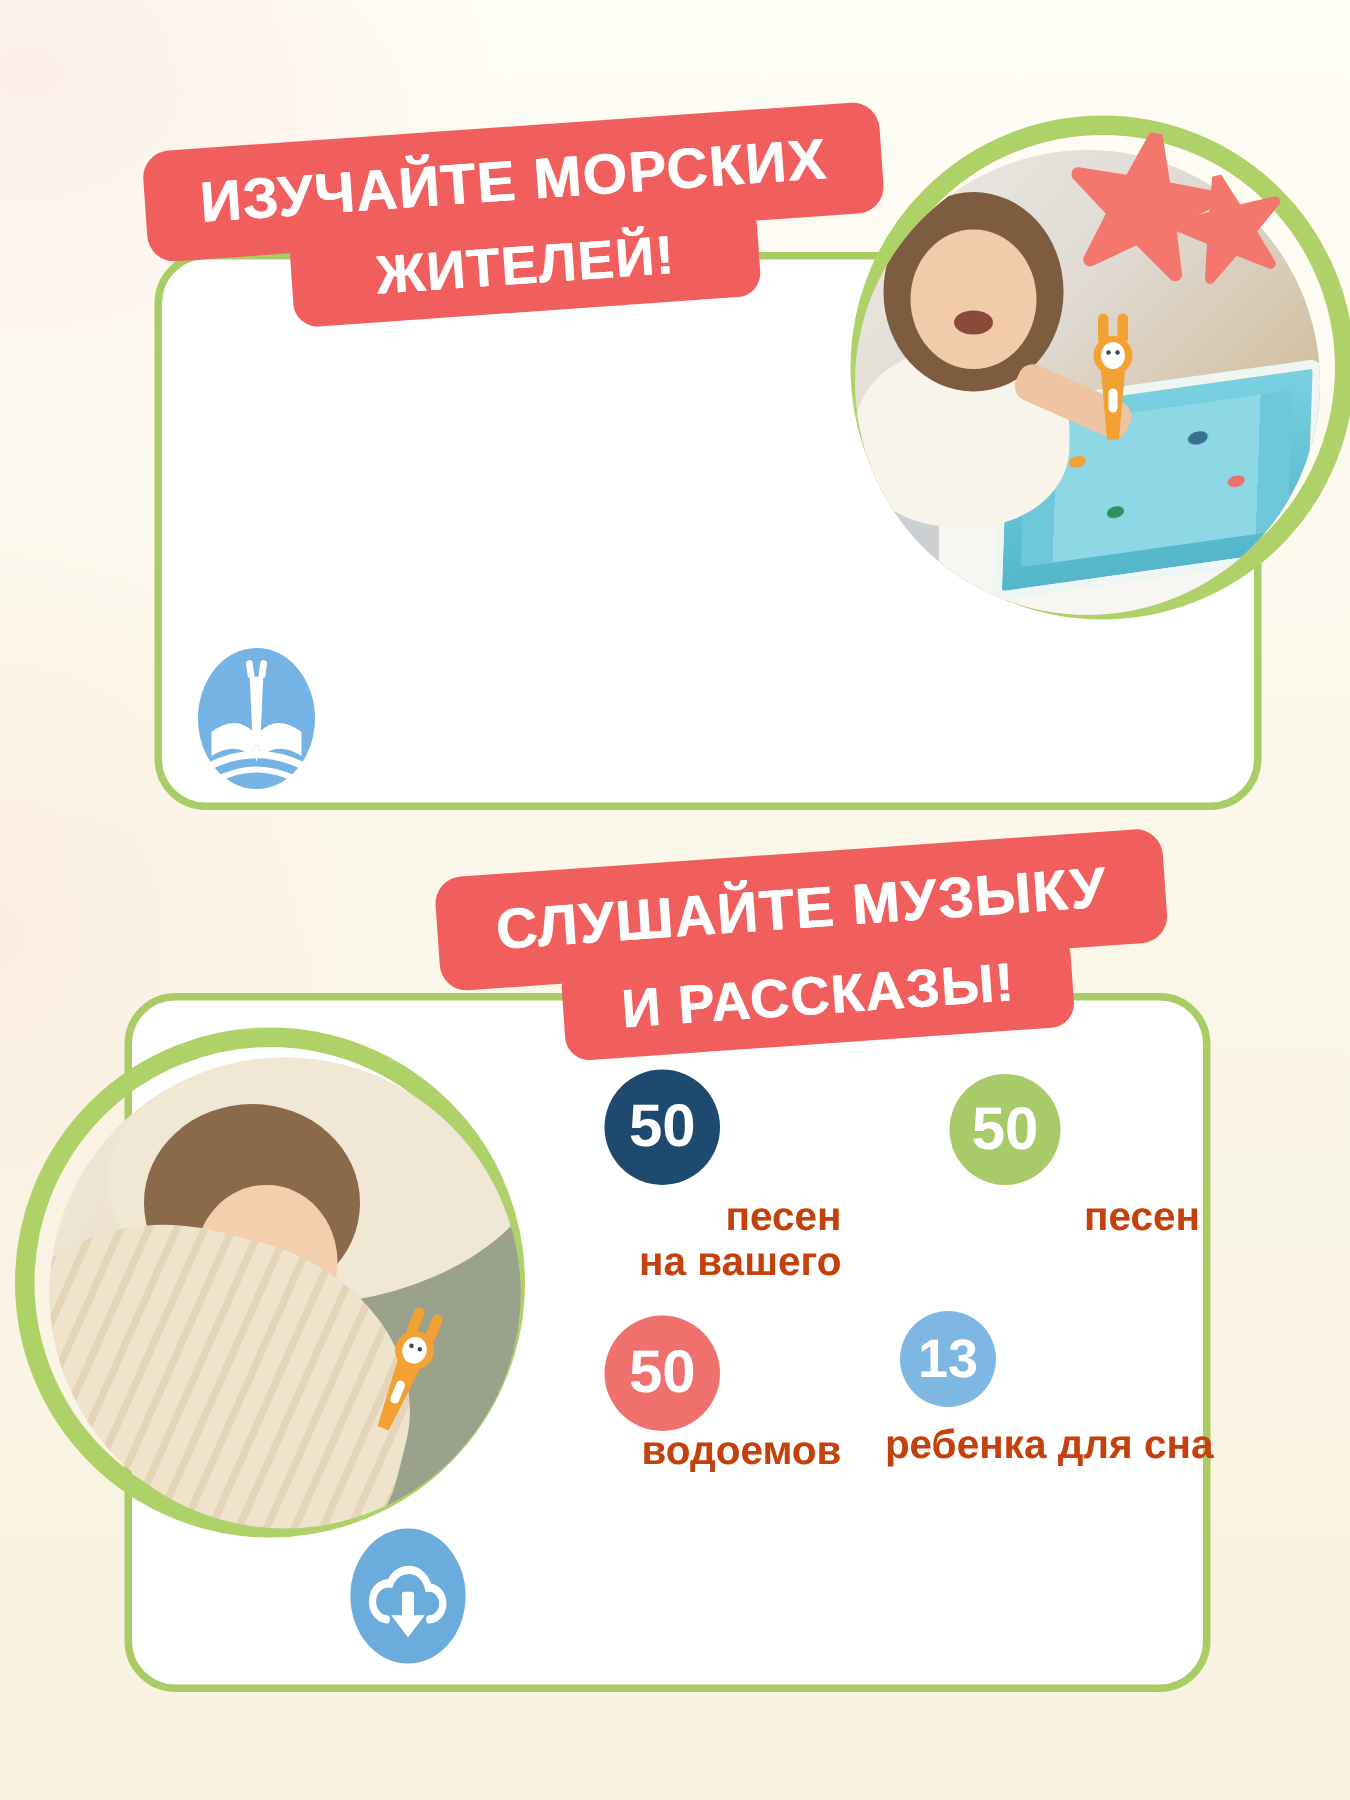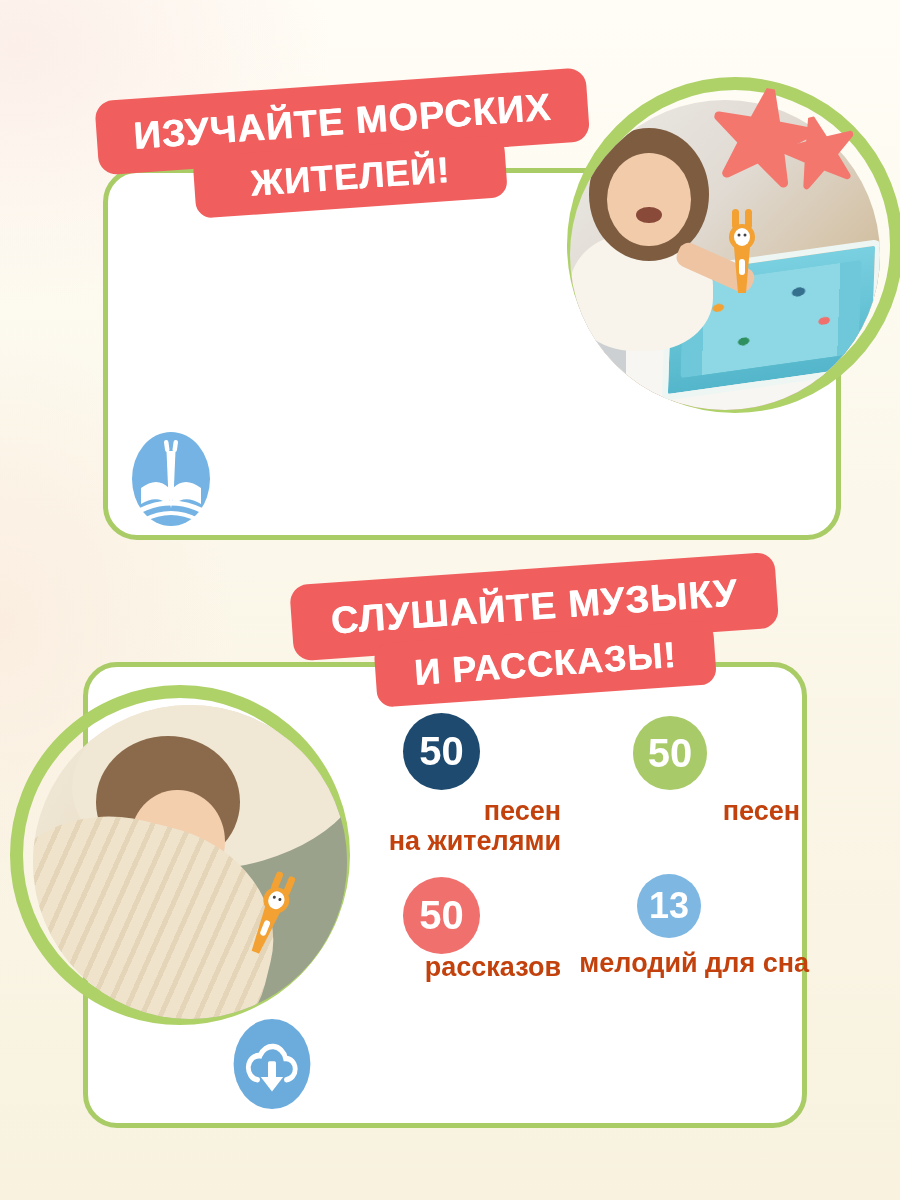--- a/index.html
+++ b/index.html
@@ -157,36 +157,36 @@
       <circle cx="23" cy="26" r="1.5" fill="#444444"></circle>
       <path d="M12 38 L28 38 L24 84 L16 84 Z" fill="#f2a132"></path>
       <rect x="17" y="50" width="6" height="16" rx="3" fill="#ffffff"></rect>
     </svg>
   </div>
 </div>
 
 <div class="abs stat-circle navy" style="left:403px;top:713px;width:77px;height:77px;">50</div>
 <div class="abs stat-label" style="left:321px;top:796px;width:240px;">
   <div>песен</div>
-  <div>на жителями</div>
+  <div>на вашего</div>
 </div>
 
 <div class="abs stat-circle green" style="left:633px;top:716px;width:74px;height:74px;">50</div>
 <div class="abs stat-label" style="left:540px;top:796px;width:260px;">
   <div>песен</div>
 </div>
 
 <div class="abs stat-circle coral" style="left:403px;top:877px;width:77px;height:77px;">50</div>
 <div class="abs stat-label" style="left:321px;top:952px;width:240px;">
-  <div>рассказов</div>
+  <div>водоемов</div>
 </div>
 
-<div class="abs stat-circle sky" style="left:637px;top:874px;width:64px;height:64px;font-size:36px;">13</div>
+<div class="abs stat-circle sky" style="left:600px;top:874px;width:64px;height:64px;font-size:36px;">13</div>
 <div class="abs stat-label" style="left:529px;top:948px;width:280px;">
-  <div>мелодий для сна</div>
+  <div>ребенка для сна</div>
 </div>
 
 <div class="abs" style="left:232px;top:1018px;width:80px;height:92px;z-index:2;">
   <svg viewBox="0 0 100 100" width="80" height="92" preserveAspectRatio="none" aria-hidden="true">
     <ellipse cx="50" cy="50" rx="48" ry="49" fill="#6cacdd"></ellipse>
     <path d="M32 67 a13 13 0 1 1 3 -26 a17 17 0 0 1 32 3 a11 11 0 1 1 1 23" fill="none" stroke="#ffffff" stroke-width="6" stroke-linecap="round"></path>
     <rect x="45" y="47" width="10" height="20" rx="2" fill="#ffffff"></rect>
     <path d="M36 64 L64 64 L50 80 Z" fill="#ffffff"></path>
   </svg>
 </div>

